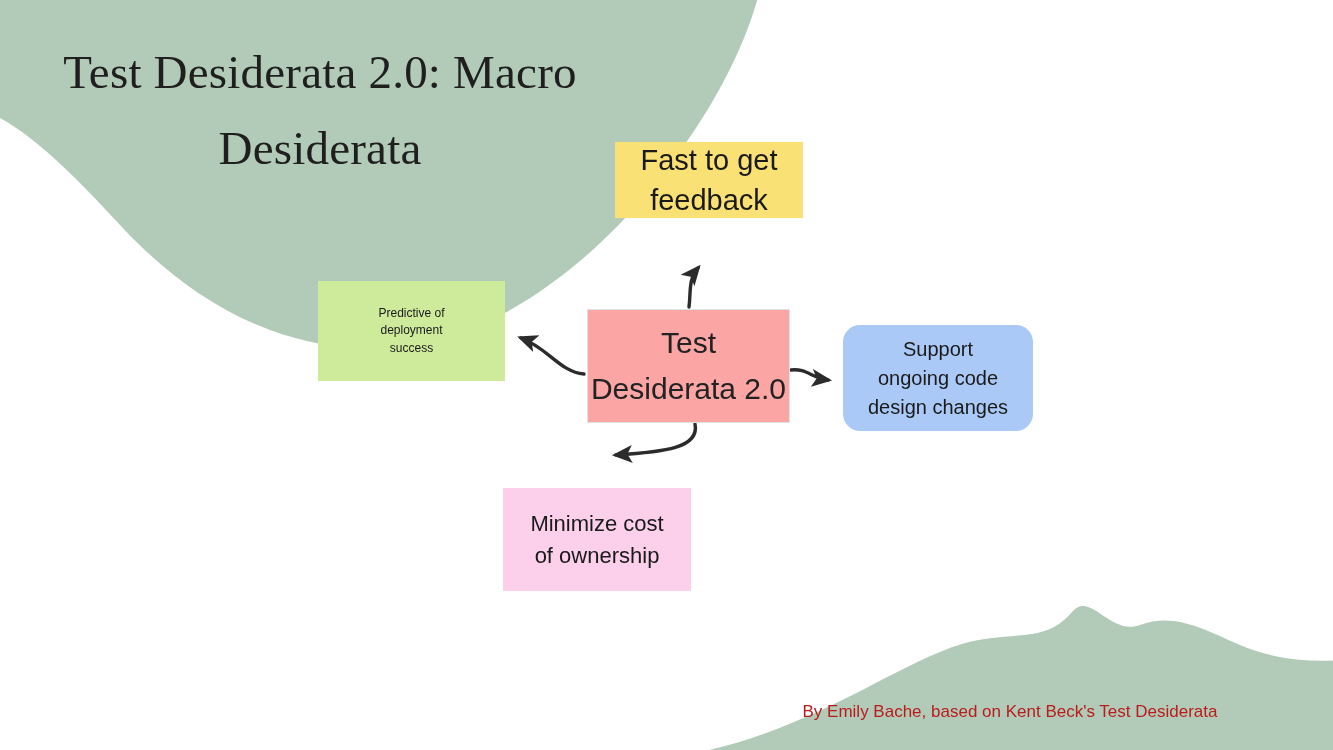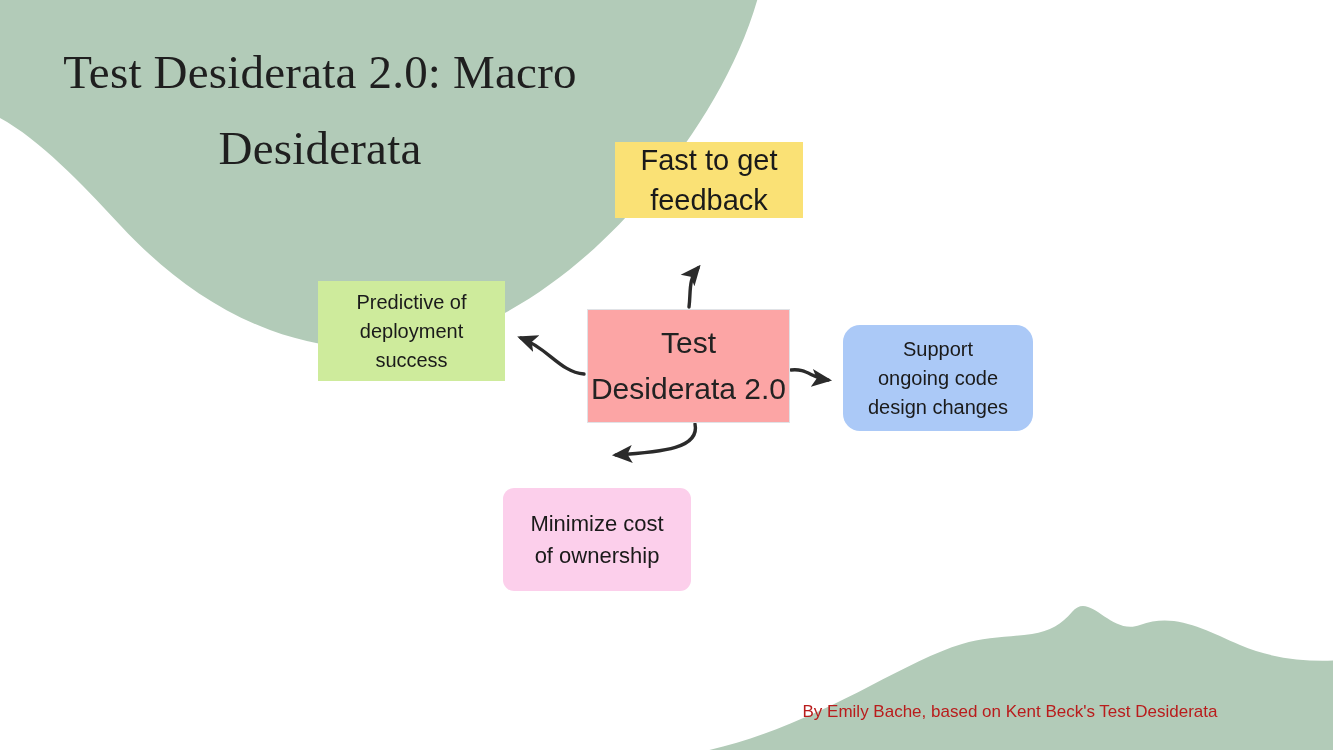--- a/index.html
+++ b/index.html
@@ -56,21 +56,21 @@
     font-size: 29px;
     line-height: 1.38;
     margin-left: 11px;
   }
   #node-predictive {
     left: 318px;
     top: 281px;
     width: 187px;
     height: 100px;
     background: #ceeb9c;
-    font-size: 20px;
+    font-size: 12px;
     line-height: 1.45;
   }
   #node-center {
     left: 587px;
     top: 309px;
     width: 203px;
     height: 114px;
     background: #fca5a5;
     border: 1px solid #e0e2e6;
     font-size: 30px;
@@ -88,21 +88,20 @@
     border-radius: 17px;
   }
   #node-minimize {
     left: 503px;
     top: 488px;
     width: 188px;
     height: 103px;
     background: #fccfeb;
     font-size: 22px;
     line-height: 1.45;
-    border-radius: 11px;
   }
   #footer {
     position: absolute;
     left: 700px;
     top: 702px;
     width: 620px;
     text-align: center;
     font-size: 17px;
     color: #b91c1c;
   }

